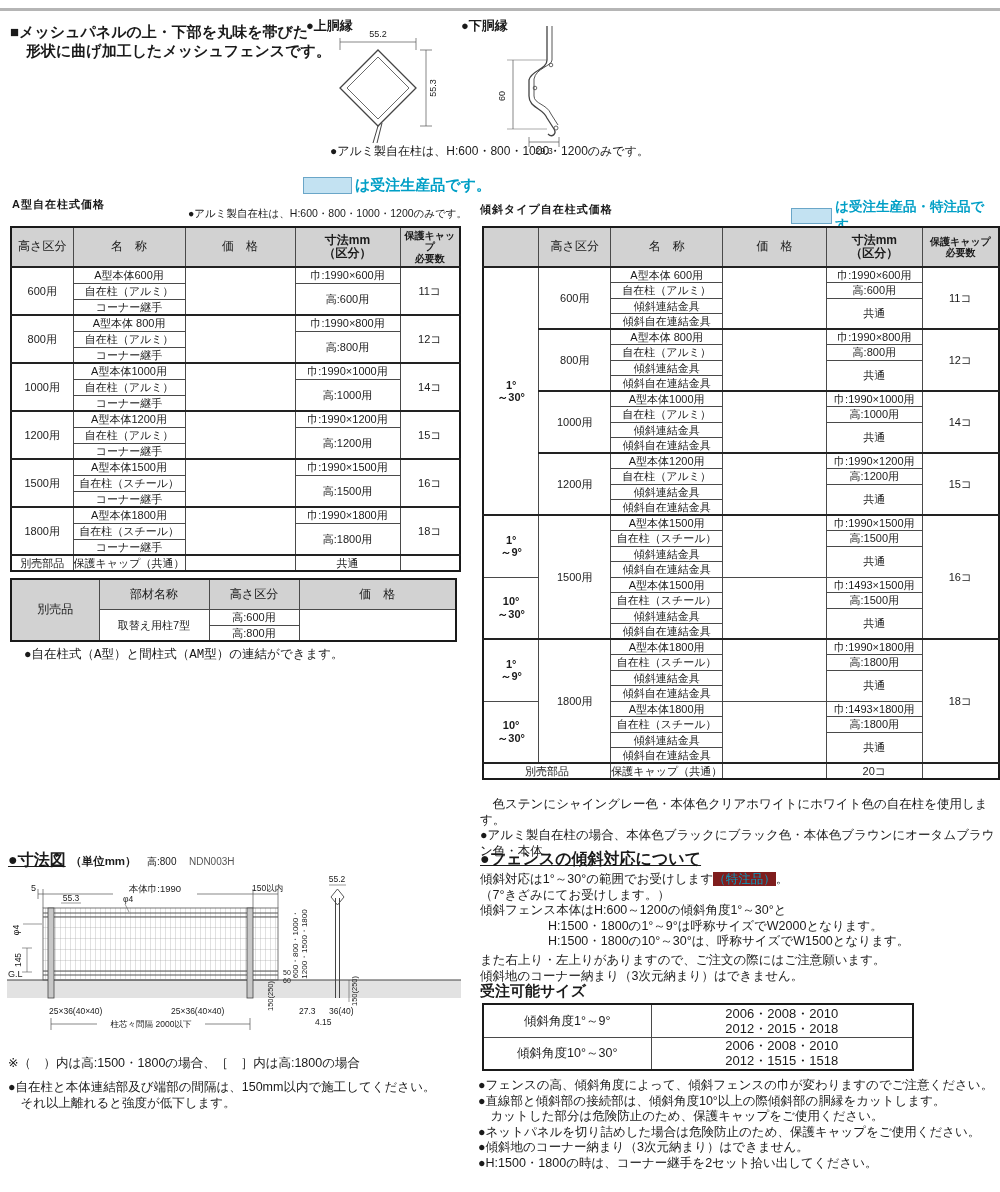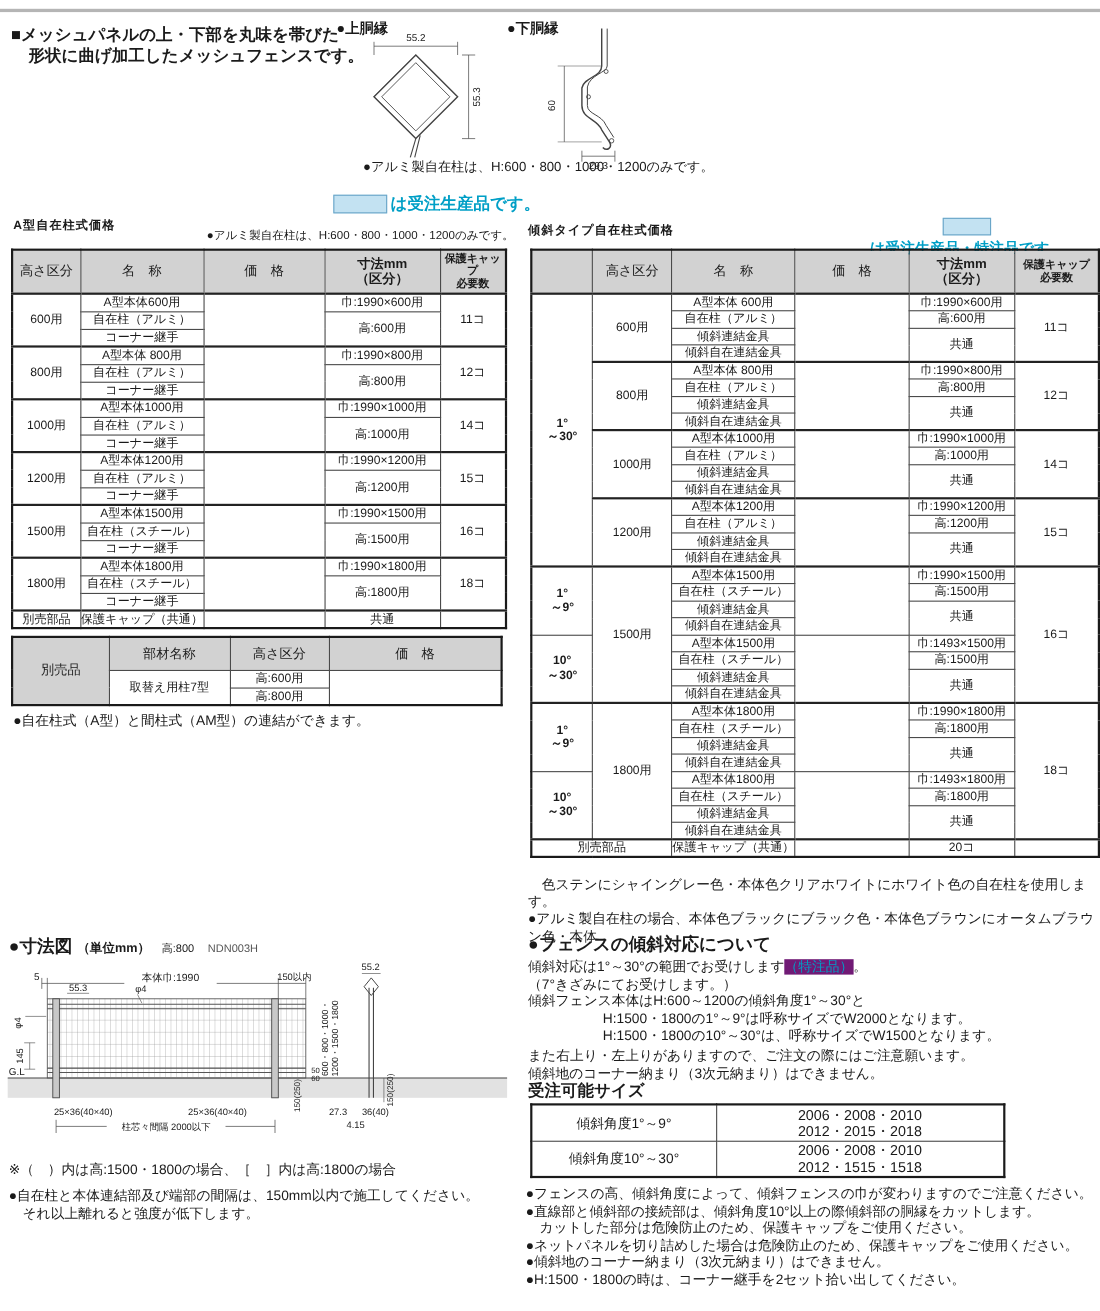--- a/index.html
+++ b/index.html
@@ -4,21 +4,21 @@
 <style>
   html,body{margin:0;padding:0;background:#fff;}
   #page{position:relative;width:1000px;height:1192px;overflow:hidden;
         font-family:"Liberation Sans","DejaVu Sans",sans-serif;color:#1a1a1a;}
   .abs{position:absolute;}
   .rule{background:#b5b5b5;}
   .intro{font-size:15px;font-weight:bold;line-height:19px;}
   .intro .l2{padding-left:16px;text-align:right;}
   .topnote{font-size:12px;}
   .title{font-size:11px;font-weight:bold;letter-spacing:1px;}
-  .subtitle{font-size:16px;font-weight:bold;}
+  .subtitle{font-size:16px;font-weight:bold;text-decoration:underline;}
   .smnote{font-size:10.5px;}
   .note{font-size:12.5px;line-height:15.6px;}
   .legend{display:flex;align-items:center;gap:3px;}
   .lbox{display:inline-block;background:#c3e2f2;border:1px solid #6aa6c8;}
   .ltxt{color:#009fc6;font-weight:bold;}
   .t{border-collapse:collapse;table-layout:fixed;border:2px solid #1a1a1a;}
   .t td{border:1px solid #4a4a4a;text-align:center;vertical-align:middle;padding:0;
         font-size:11px;line-height:1.12;overflow:hidden;white-space:nowrap;}
   .t .hdr{background:#d2d2d2;font-size:12px;}
   .t .hdrs{background:#d2d2d2;font-size:10px;}
@@ -27,21 +27,21 @@
   .main-left tr{height:16px;}
   .main-left tr.hrow{height:40px;}
   .main-right tr{height:15.5px;}
   .main-right tr.hrow{height:40px;}
   .sz{font-size:10px;margin-top:24px;}
   .sub-left tr{height:16px;}
   .sub-left tr.hrow{height:30px;}
   .order tr{height:33px;}
   .order td{font-size:12.5px;}
   .order .vals div{line-height:15px;font-size:13px;}
-  .hl{color:#009fc6;background:#701a75;}
+  .hl{color:#009fc6;background:#7f1d1d;}
   .indent{padding-left:68px;}
   svg{font-family:inherit;}
   svg text{fill:#1a1a1a;}
 </style>
 </head>
 <body>
 
 <div id="page">
 
   <div class="abs rule" style="left:0;top:8;width:1000px;height:3px;top:8px;"></div>
@@ -226,21 +226,21 @@
             <td rowspan="2">取替え用柱7型</td>
             <td>高:600用</td>
             <td rowspan="2"></td>
           </tr>
       <tr>
             <td>高:800用</td>
           </tr>
     </tbody>
       </table>
   </div>
-  <div class="abs note" style="left:12px;top:648px;">●自在柱式（A型）と間柱式（AM型）の連結ができます。</div>
+  <div class="abs note" style="left:24px;top:648px;font-family:Liberation Mono, monospace;">●自在柱式（A型）と間柱式（AM型）の連結ができます。</div>
 
   <div class="abs" style="left:8px;top:850px;">
     <span class="subtitle">●寸法図</span>
     <span style="font-size:11.5px;font-weight:bold;">（単位mm）</span>
     <span style="font-size:10px;margin-left:6px;">高:800</span>
     <span style="font-size:10px;color:#555;margin-left:8px;">NDN003H</span>
   </div>
 
   <svg class="abs" style="left:5px;top:872px;" width="460" height="172" viewBox="0 0 460 172">
     <defs>
@@ -311,21 +311,21 @@
     <text x="324" y="142" font-size="8.5">36(40)</text>
     <text x="310" y="153" font-size="8.5">4.15</text>
   </svg>
 
   <div class="abs note" style="left:8px;top:1056px;">※（　）内は高:1500・1800の場合、［　］内は高:1800の場合</div>
   <div class="abs note" style="left:8px;top:1080px;">
     <div>●自在柱と本体連結部及び端部の間隔は、150mm以内で施工してください。</div>
     <div>　それ以上離れると強度が低下します。</div>
   </div>
 
-  <div class="abs legend" style="left:791px;top:198px;flex-direction:column;">
+  <div class="abs legend" style="left:791px;top:198px;">
     <span class="lbox" style="width:42px;height:14px;"></span>
     <span class="ltxt" style="font-size:13.5px;">は受注生産品・特注品です。</span>
   </div>
   <div class="abs title" style="left:480px;top:202px;">傾斜タイプ自在柱式価格</div>
 
   <div class="abs" style="left:482px;top:226px;">
     <table class="t main-right">
       <colgroup>
           <col style="width:56px">
           <col style="width:72px">

